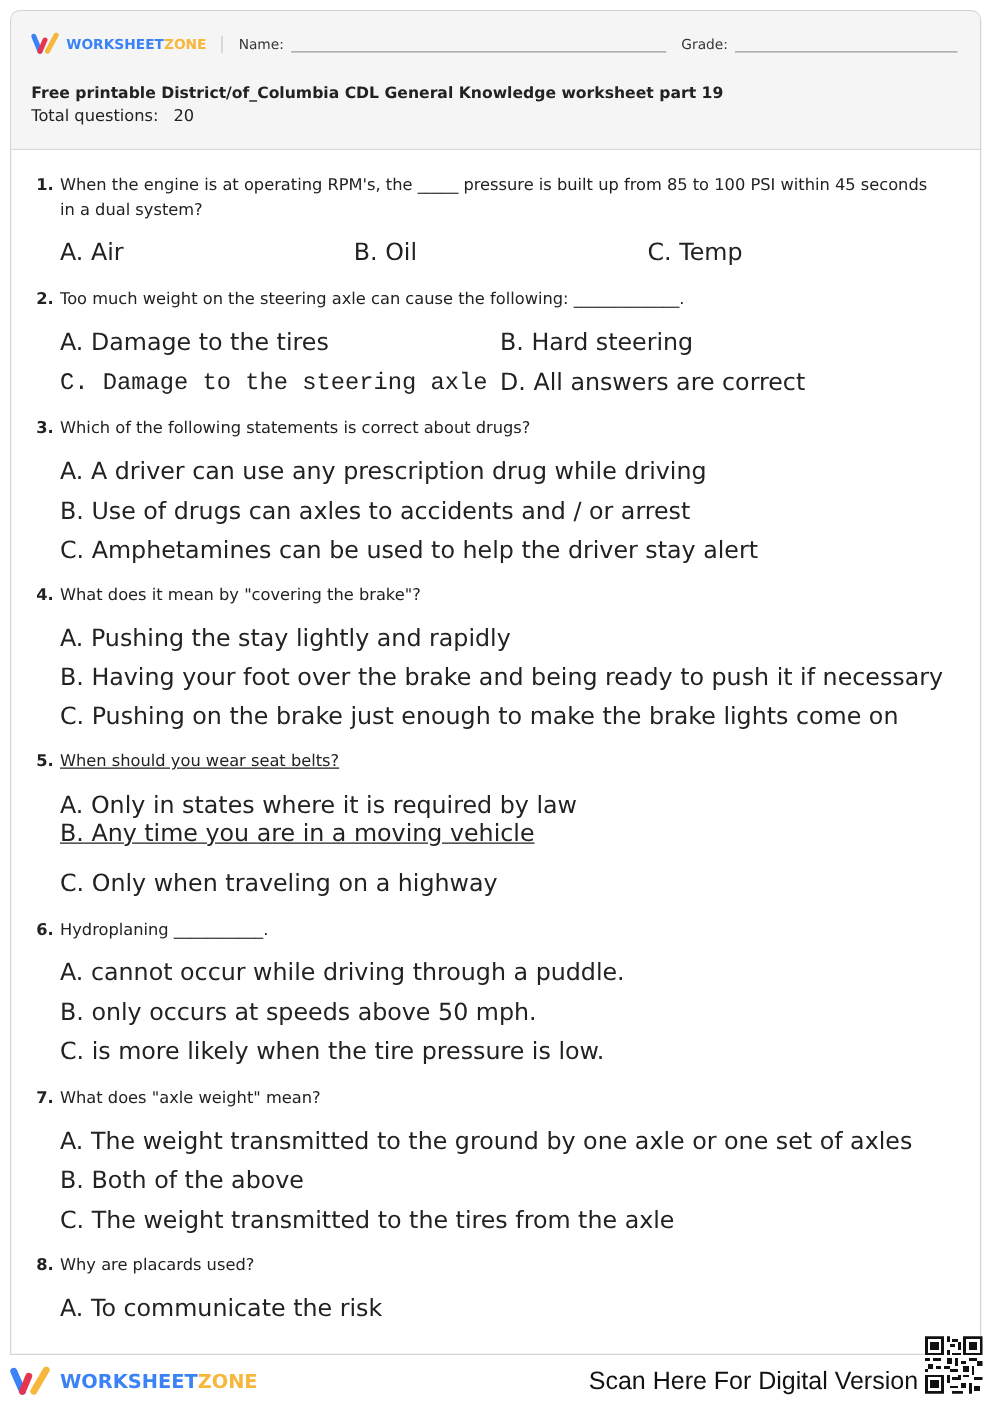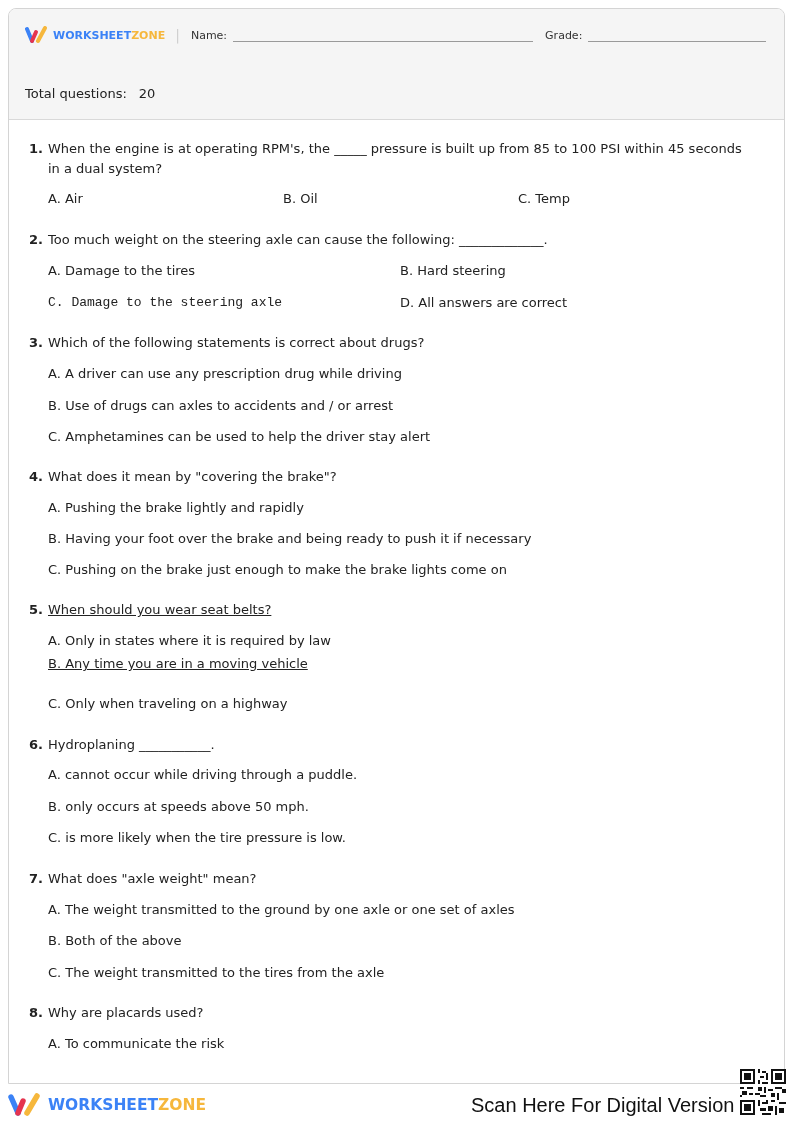--- a/index.html
+++ b/index.html
@@ -39,21 +39,21 @@
     }
     .total {
       position: absolute; left: 16px; top: 77px; font-size: 13px; color: #222;
     }
     .total .num { margin-left: 12px; }
 
     .questions { position: relative; }
     .q { position: absolute; left: 0; width: 777px; }
     .q-num { position: absolute; left: 20px; font-weight: bold; font-size: 13px; width: 20px; }
     .q-text { position: absolute; left: 39px; width: 700px; font-size: 13px; line-height: 20px; color: #222; }
-    .opt { position: absolute; font-size: 13px; color: #222; white-space: nowrap; }
+    .opt { position: absolute; font-size: 19px; color: #222; white-space: nowrap; }
 
     .footer-logo { position: absolute; left: 8px; top: 1093px; display: flex; align-items: center; }
     .footer-logo .logo-text { font-size: 15.5px; margin-left: 6px; }
     .scan-text {
       position: absolute; left: 471px; top: 1094px;
       font-family: "Liberation Sans", sans-serif; font-size: 20px; color: #111;
     }
     .qr { position: absolute; left: 740px; top: 1069px; width: 46px; height: 46px; }
   </style>
 </head>
@@ -69,20 +69,21 @@
           <path d="M13 15 L20 2" stroke="#f6b73c" stroke-width="4" stroke-linecap="round" fill="none"></path>
         </svg>
         <span class="logo-text"><span class="w">WORKSHEET</span><span class="z">ZONE</span></span>
       </div>
       <span class="sep">|</span>
       <span class="field-label">Name:</span>
       <div class="line name-line"></div>
       <span class="field-label grade-label">Grade:</span>
       <div class="line grade-line"></div>
     </div>
+    <div class="title">Free printable District/of_Columbia CDL General Knowledge worksheet part 19</div>
     <div class="total">
       <span>Total questions:</span><span class="num">20</span>
     </div>
   </div>
 
   <div class="questions">
 
     <div class="q" style="top:19px;">
       <span class="q-num" style="top:2px;">1.</span>
       <span class="q-text" style="top:0;">When the engine is at operating RPM's, the _____ pressure is built up from 85 to 100 PSI within 45 seconds in a dual system?</span>
@@ -104,21 +105,21 @@
       <span class="q-num" style="top:2px;">3.</span>
       <span class="q-text" style="top:0;">Which of the following statements is correct about drugs?</span>
       <span class="opt" style="left:39px; top:33px;">A. A driver can use any prescription drug while driving</span>
       <span class="opt" style="left:39px; top:65px;">B. Use of drugs can axles to accidents and / or arrest</span>
       <span class="opt" style="left:39px; top:96px;">C. Amphetamines can be used to help the driver stay alert</span>
     </div>
 
     <div class="q" style="top:347px;">
       <span class="q-num" style="top:2px;">4.</span>
       <span class="q-text" style="top:0;">What does it mean by "covering the brake"?</span>
-      <span class="opt" style="left:39px; top:33px;">A. Pushing the brake lightly and rapidly</span>
+      <span class="opt" style="left:39px; top:33px;">A. Pushing the stay lightly and rapidly</span>
       <span class="opt" style="left:39px; top:64px;">B. Having your foot over the brake and being ready to push it if necessary</span>
       <span class="opt" style="left:39px; top:95px;">C. Pushing on the brake just enough to make the brake lights come on</span>
     </div>
 
     <div class="q" style="top:480px;">
       <span class="q-num" style="top:2px;">5.</span>
       <span class="q-text" style="top:0;text-decoration:underline;">When should you wear seat belts?</span>
       <span class="opt" style="left:39px; top:33px;">A. Only in states where it is required by law</span>
       <span class="opt" style="left:39px; top:56px;text-decoration:underline;">B. Any time you are in a moving vehicle</span>
       <span class="opt" style="left:39px; top:96px;">C. Only when traveling on a highway</span>

